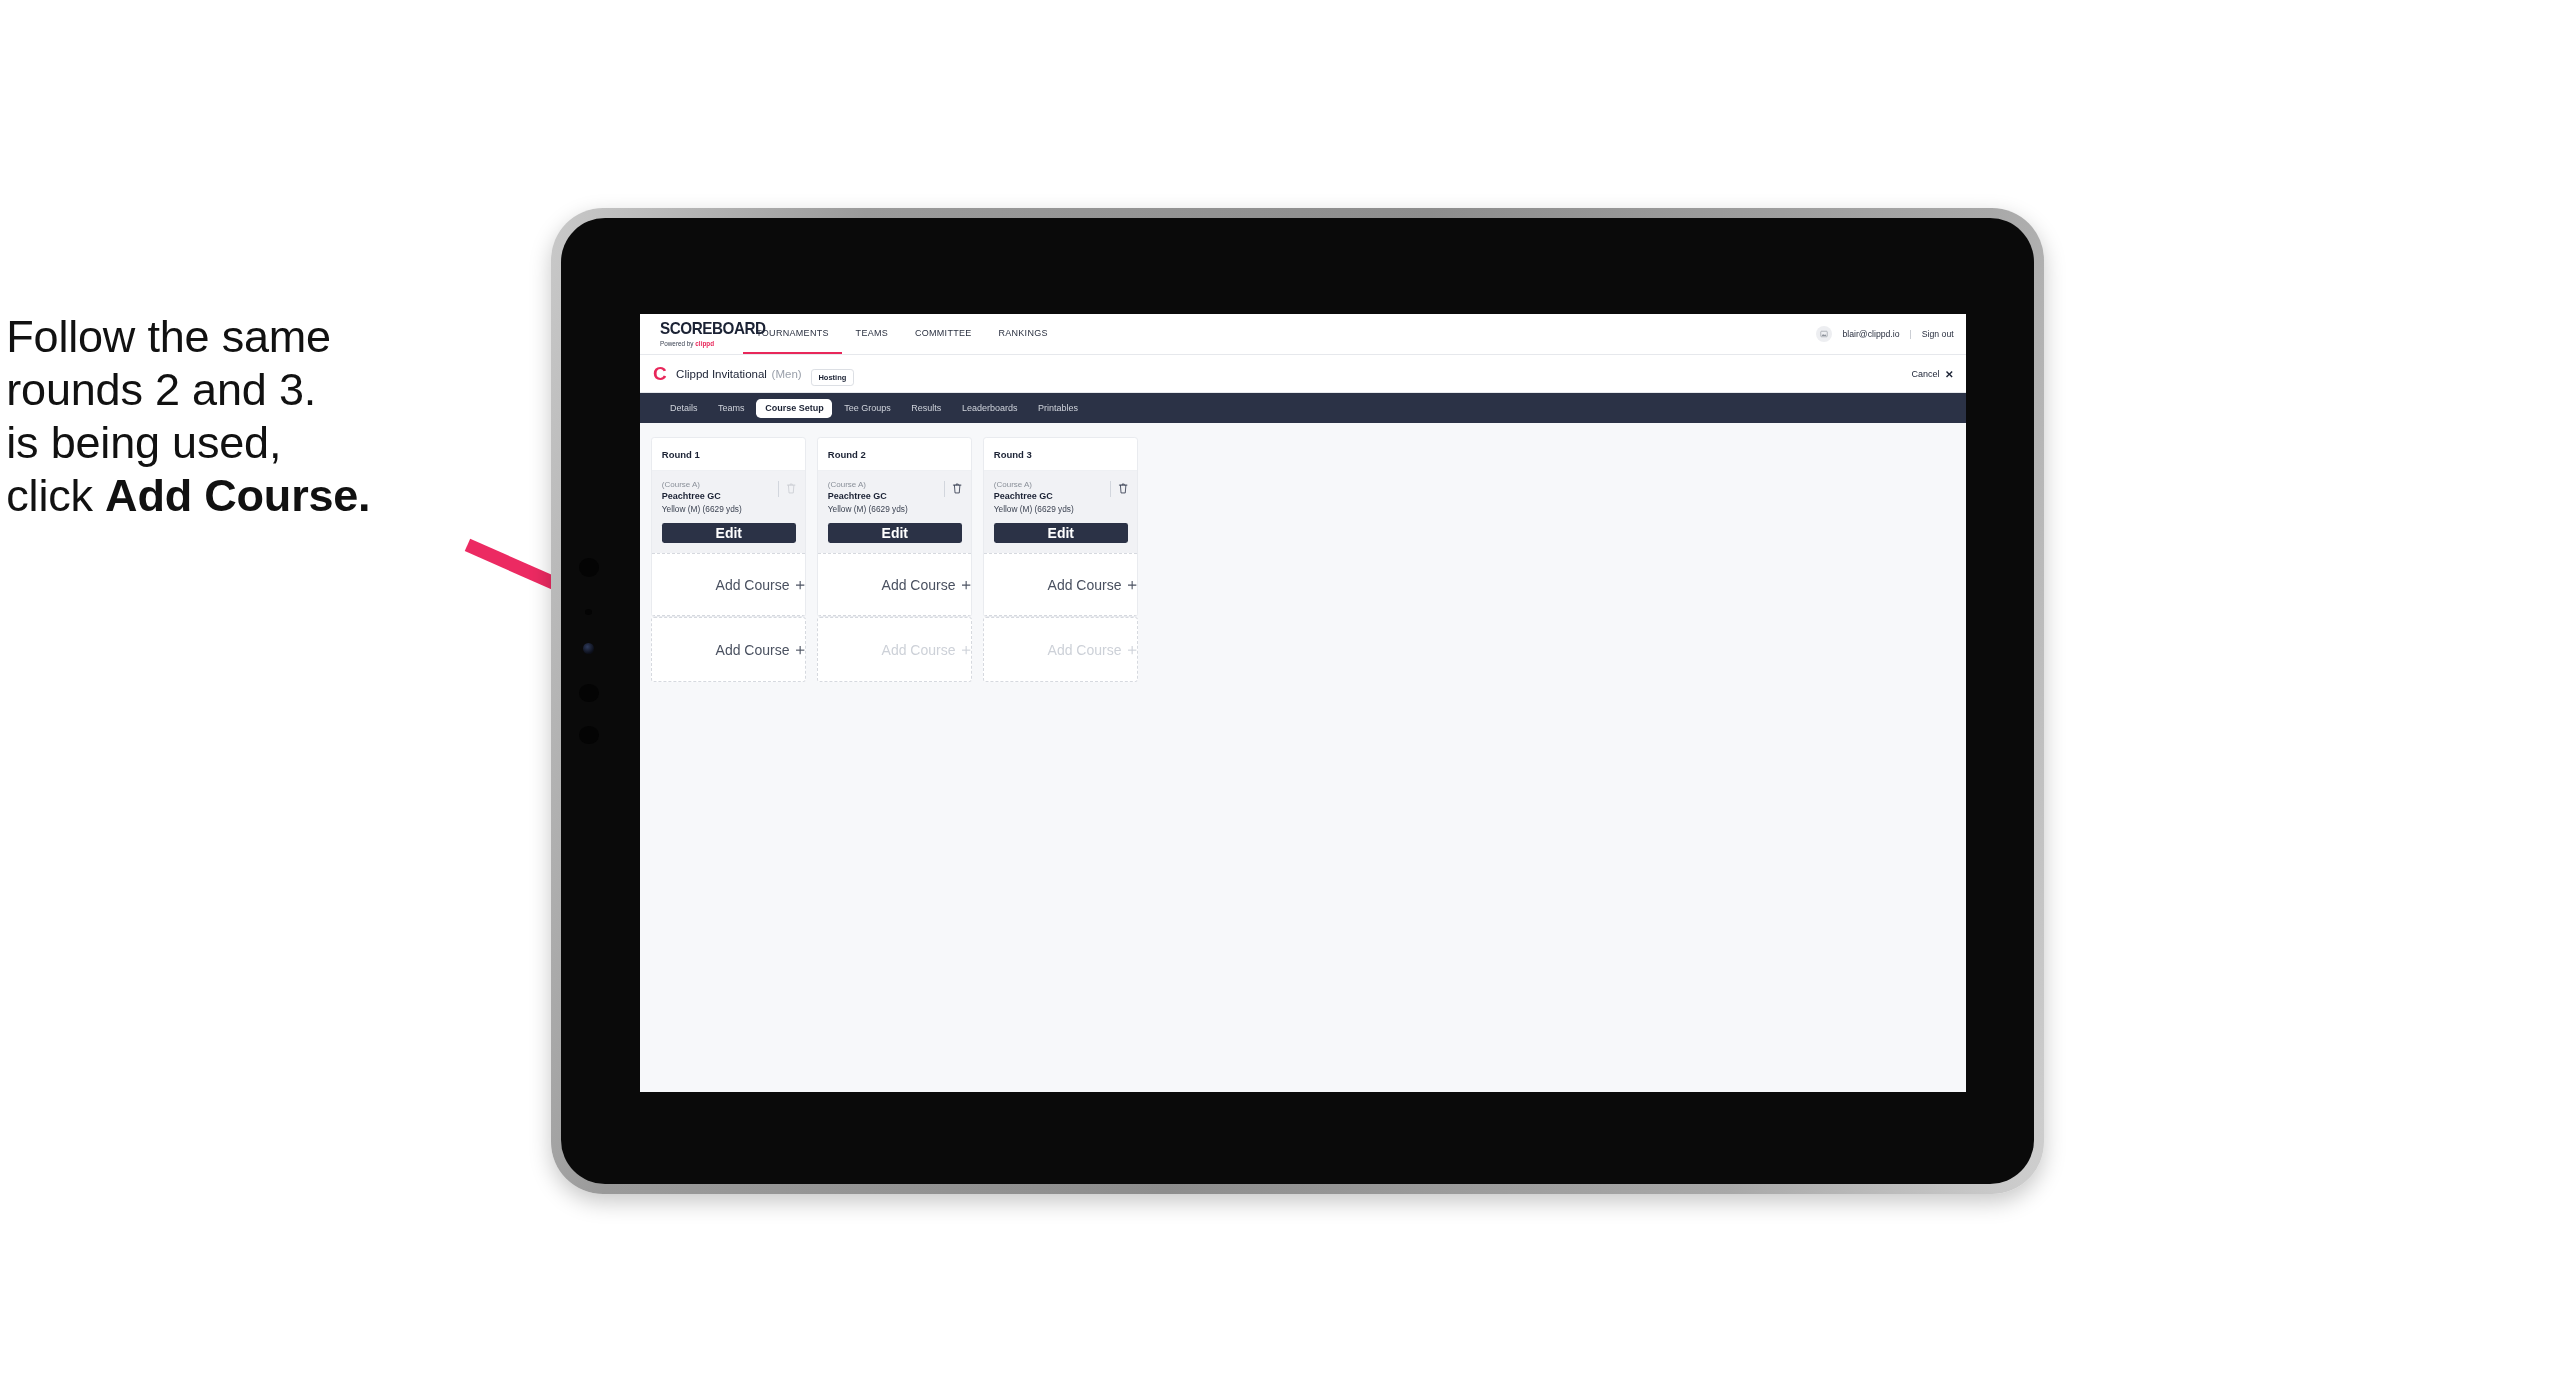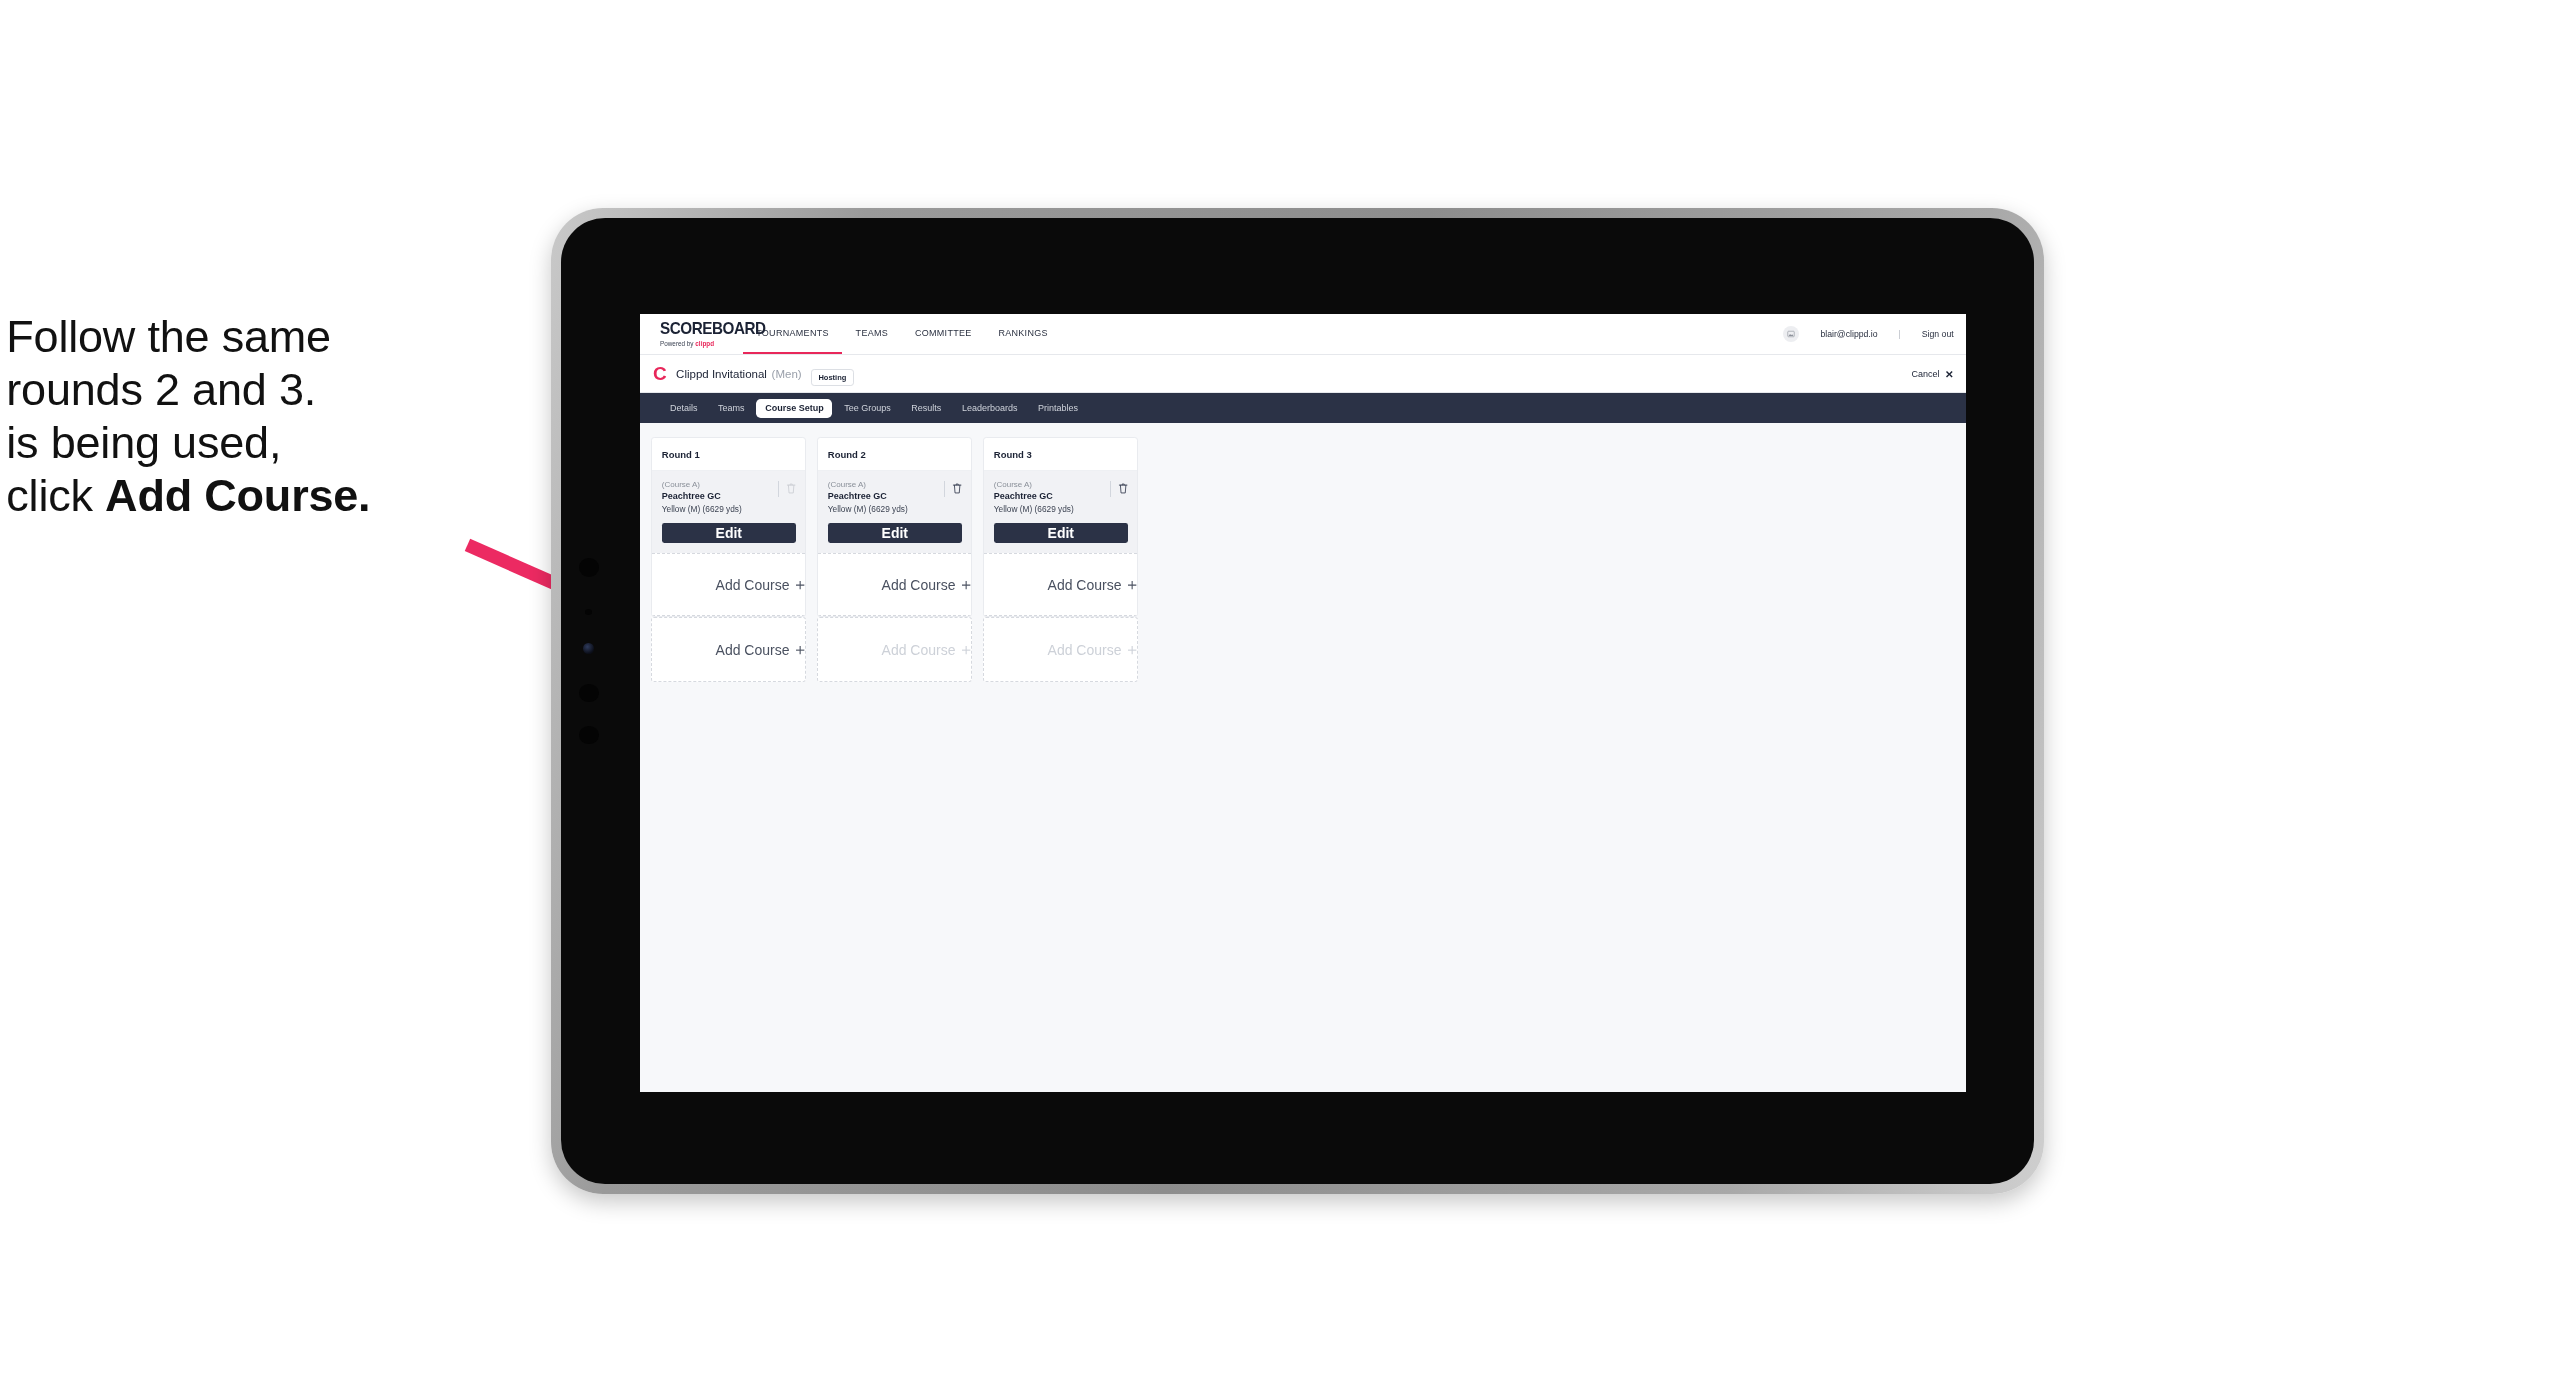--- a/index.html
+++ b/index.html
@@ -79,21 +79,21 @@
   #mainmenu { display: flex; align-items: stretch; margin-left: 9.5px; }
   .mi {
     display: flex; align-items: center; padding: 0 13.4px;
     font-size: 9px; letter-spacing: 0.3px; color: #2a3040;
     border-bottom: 2.4px solid transparent; cursor: pointer;
     white-space: nowrap;
   }
   .mi.active { border-bottom-color: #e8275a; }
   #topnav-right {
     margin-left: auto; display: flex; align-items: center;
-    padding-right: 12.6px; gap: 21px; font-size: 8.7px; color: #2a3040;
+    padding-right: 12.6px; gap: 10px; font-size: 8.7px; color: #2a3040;
   }
   #avatar {
     width: 16px; height: 16px; border-radius: 50%;
     background: #edeef1; display: flex; align-items: center; justify-content: center;
     color: #8b9099; font-size: 7.1px;
   }
   #topnav-right .sep { color: #b8bcc4; }
   #signout { cursor: pointer; }
 
   

